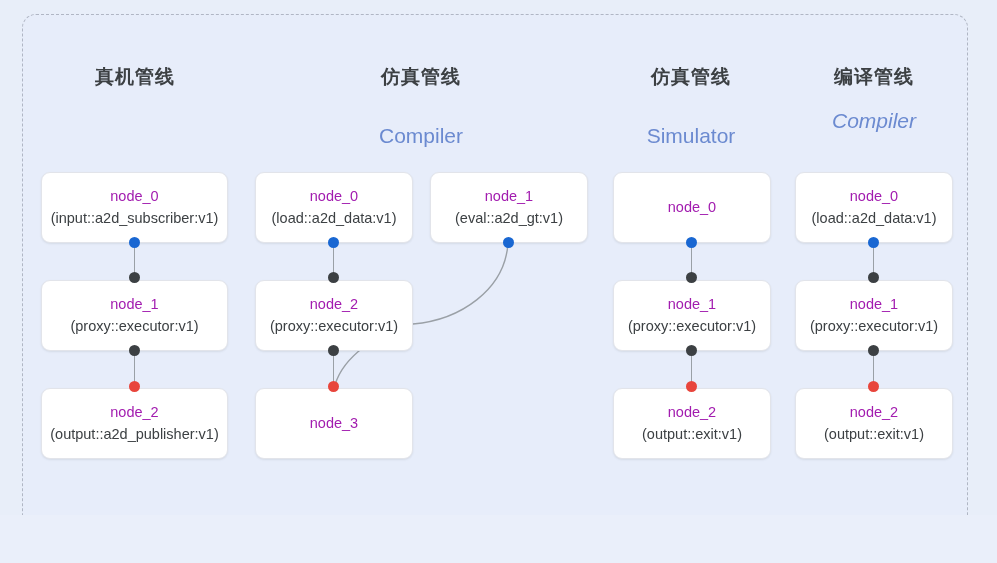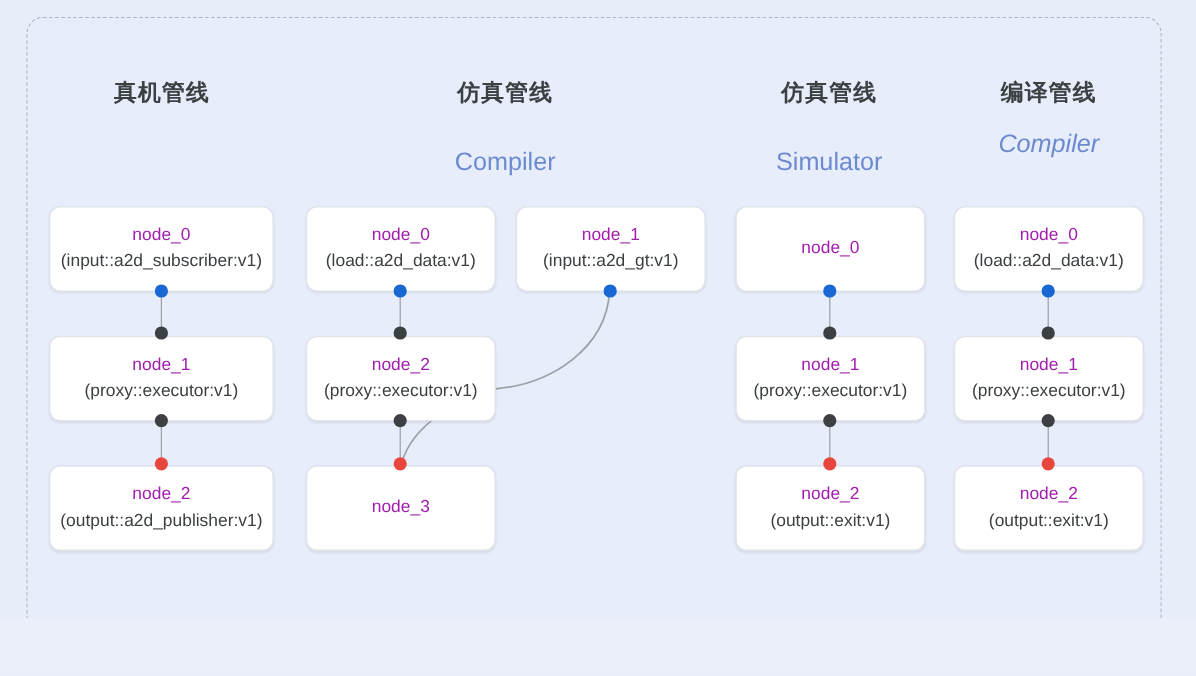--- a/index.html
+++ b/index.html
@@ -131,21 +131,21 @@
 
   <div class="col-title" style="left:340px; top:64px; width:162px;">仿真管线</div>
   <div class="col-subtitle" style="left:340px; top:124px; width:162px;">Compiler</div>
 
   <div class="node-box" style="left:255px; top:172px; width:158px; height:71px;">
     <div class="node-title">node_0</div>
     <div class="node-sub">(load::a2d_data:v1)</div>
   </div>
   <div class="node-box" style="left:430px; top:172px; width:158px; height:71px;">
     <div class="node-title">node_1</div>
-    <div class="node-sub">(input::a2d_gt:v1)</div>
+    <div class="node-sub">(eval::a2d_gt:v1)</div>
   </div>
   <div class="node-box" style="left:255px; top:280px; width:158px; height:71px;">
     <div class="node-title">node_2</div>
     <div class="node-sub">(proxy::executor:v1)</div>
   </div>
   <div class="node-box" style="left:255px; top:388px; width:158px; height:71px;">
     <div class="node-title">node_3</div>
   </div>
   <div class="vline" style="left:333px; top:243px; height:36px;"></div>
   <div class="vline" style="left:333px; top:351px; height:36px;"></div>

